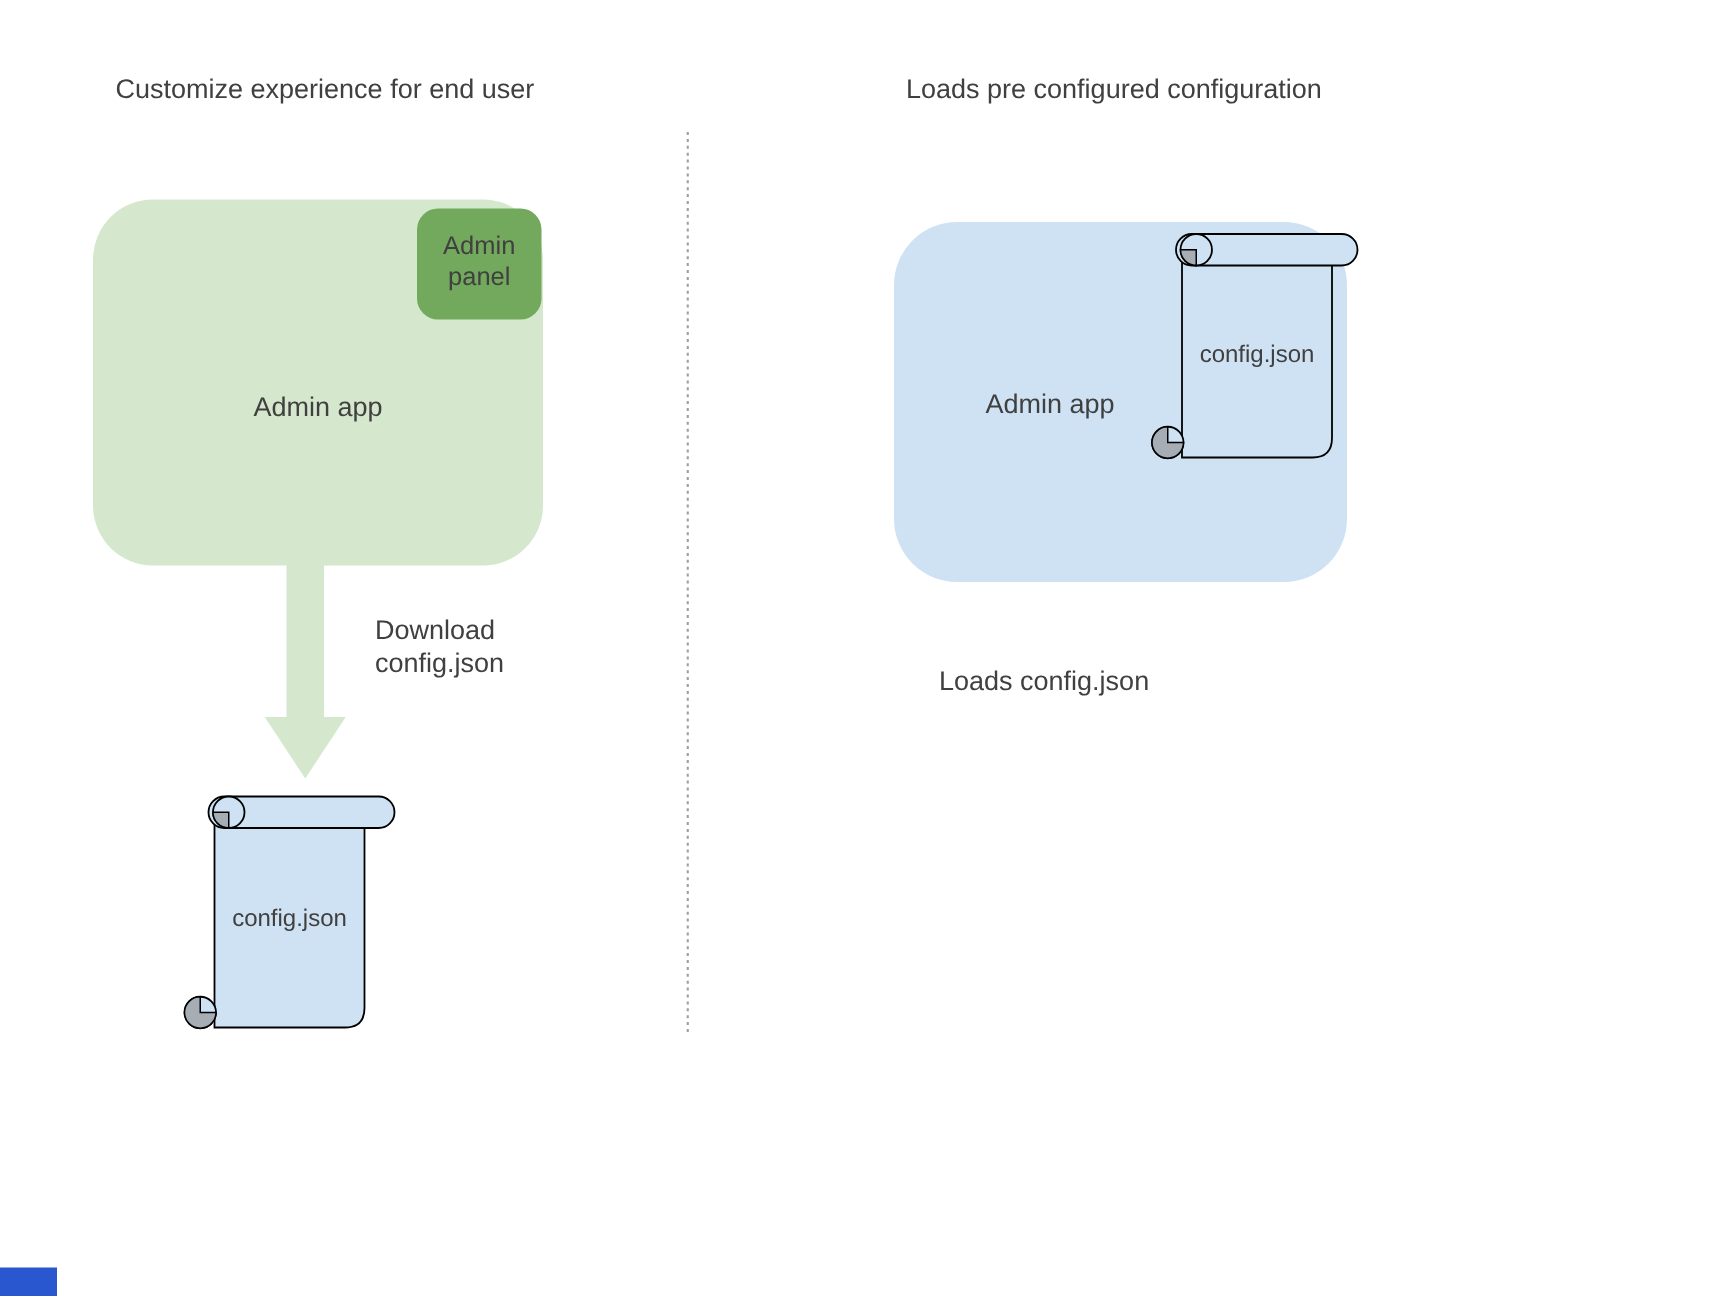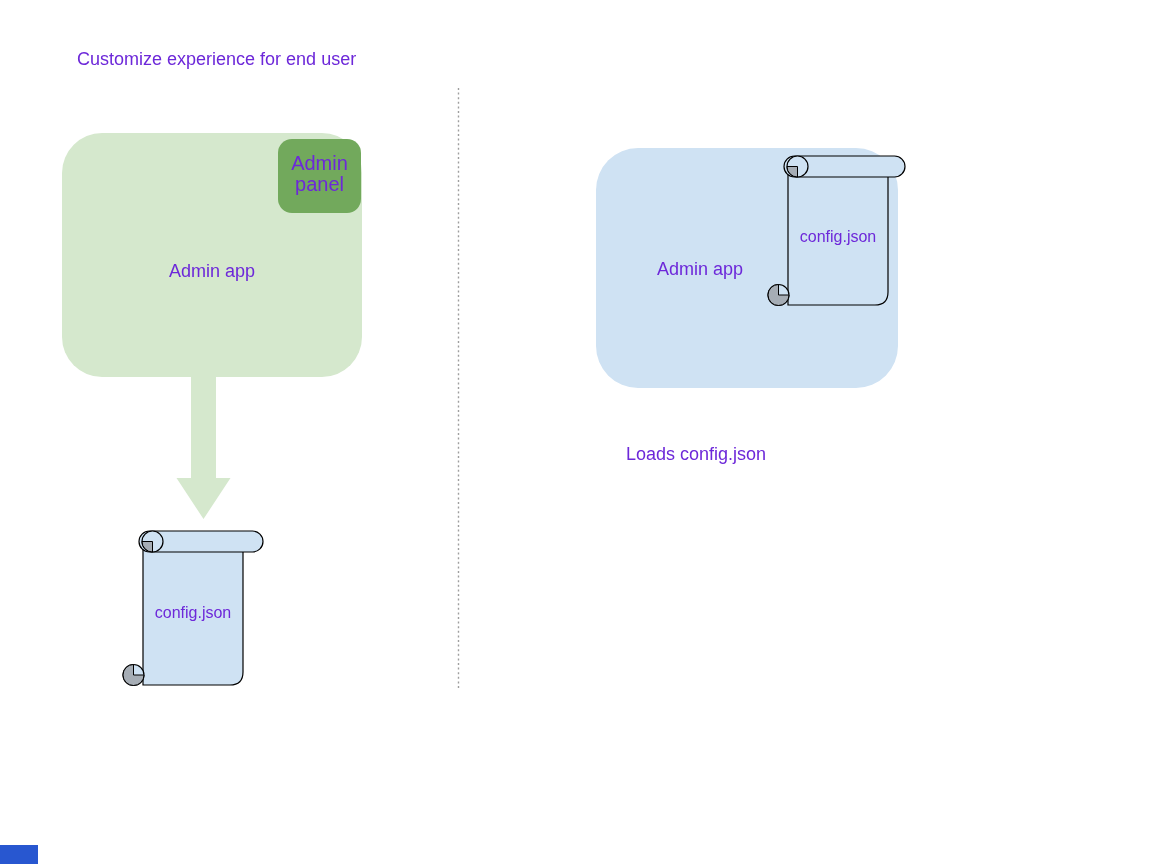--- a/index.html
+++ b/index.html
@@ -6,24 +6,24 @@
   #canvas {
     position: relative;
     width: 1152px;
     height: 864px;
     background: #ffffff;
     font-family: "Liberation Sans", sans-serif;
     color: #111111;
     overflow: hidden;
   }
   #shapes { position: absolute; inset: 0; }
-  .txt { position: absolute; color: #6d28d9; white-space: pre-wrap; }
+  .txt { position: absolute; color: #404040; white-space: pre-wrap; }
   .title { font-size: 18px; }
   .app-label { font-size: 18px; text-align: center; }
-  .panel-label { font-size: 20px; line-height: 21px; text-align: center; }
+  .panel-label { font-size: 17px; line-height: 21px; text-align: center; }
   .arrow-label { font-size: 18px; line-height: 22px; }
   .scroll-label { font-size: 16px; text-align: center; }
   .caption { font-size: 18px; }
 
   .left-title      { left: 77px;  top: 49px; }
   .admin-app-label { left: 62px;  top: 245px; width: 300px; margin-top: 16px; }
   .admin-panel-label { left: 278px; top: 153px; width: 83px; }
   .download-label  { left: 250px; top: 409px; width: 104px; }
   .left-scroll-label { left: 143px; top: 604px; width: 100px; }
   .right-title     { left: 604px; top: 49px; }
@@ -68,23 +68,25 @@
 
     <rect x="0" y="845" width="38" height="19" fill="#2857d0"></rect>
   </svg>
 
   <div class="txt title left-title">Customize experience for end user</div>
 
   <div class="txt app-label admin-app-label">Admin app</div>
 
   <div class="txt panel-label admin-panel-label">Admin panel</div>
 
+  <div class="txt arrow-label download-label">Download config.json</div>
 
   <div class="txt scroll-label left-scroll-label">config.json</div>
 
+  <div class="txt title right-title">Loads pre configured configuration</div>
 
   <div class="txt app-label demo-app-label">Admin app</div>
 
   <div class="txt scroll-label right-scroll-label">config.json</div>
 
   <div class="txt caption loads-caption">Loads config.json</div>
 
 </div>
 
 </body></html>

